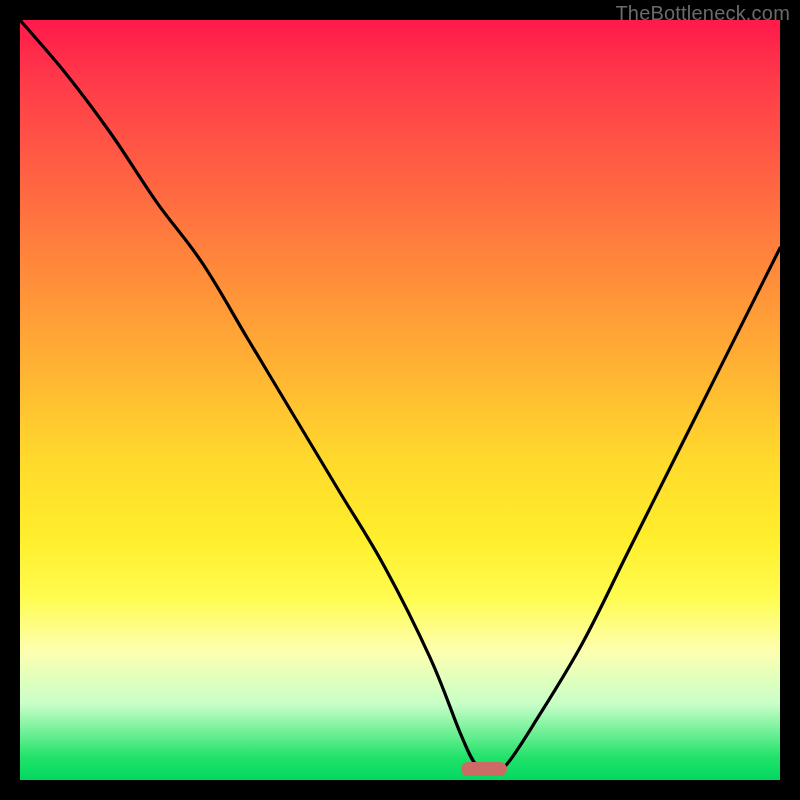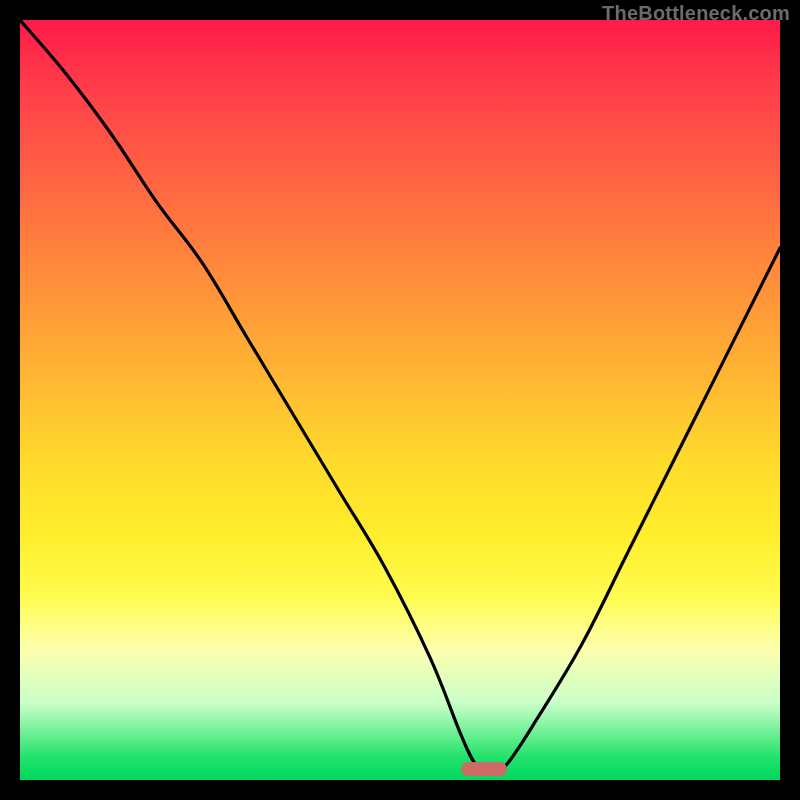--- a/index.html
+++ b/index.html
@@ -39,21 +39,21 @@
     width: 760px;
     height: 760px;
     pointer-events: none;
   }
   .watermark {
     position: absolute;
     top: 2px;
     right: 10px;
     font-family: Arial, Helvetica, sans-serif;
     font-size: 20px;
-    font-weight: 700;
+    font-weight: 400;
     color: #6b6b6b;
     letter-spacing: 0.2px;
   }
   .marker {
     position: absolute;
     width: 46px;
     height: 14px;
     border-radius: 7px;
     background: #cc6b66;
     transform: translate(-50%, -50%);

